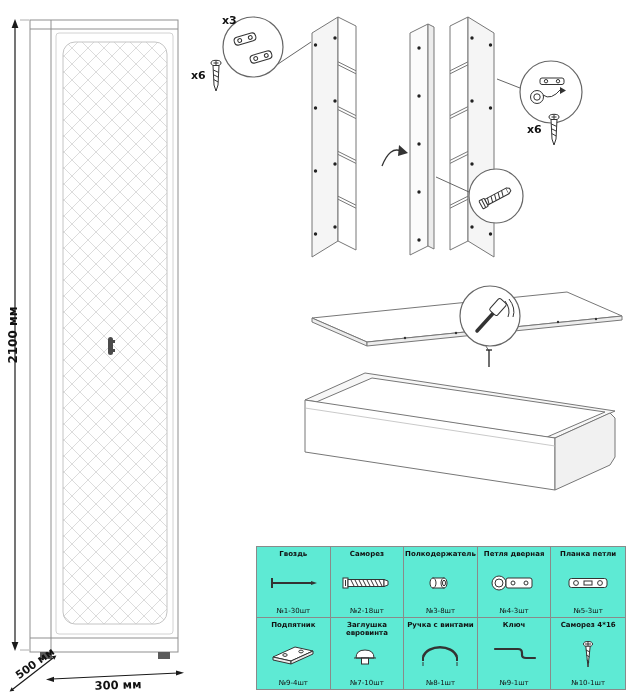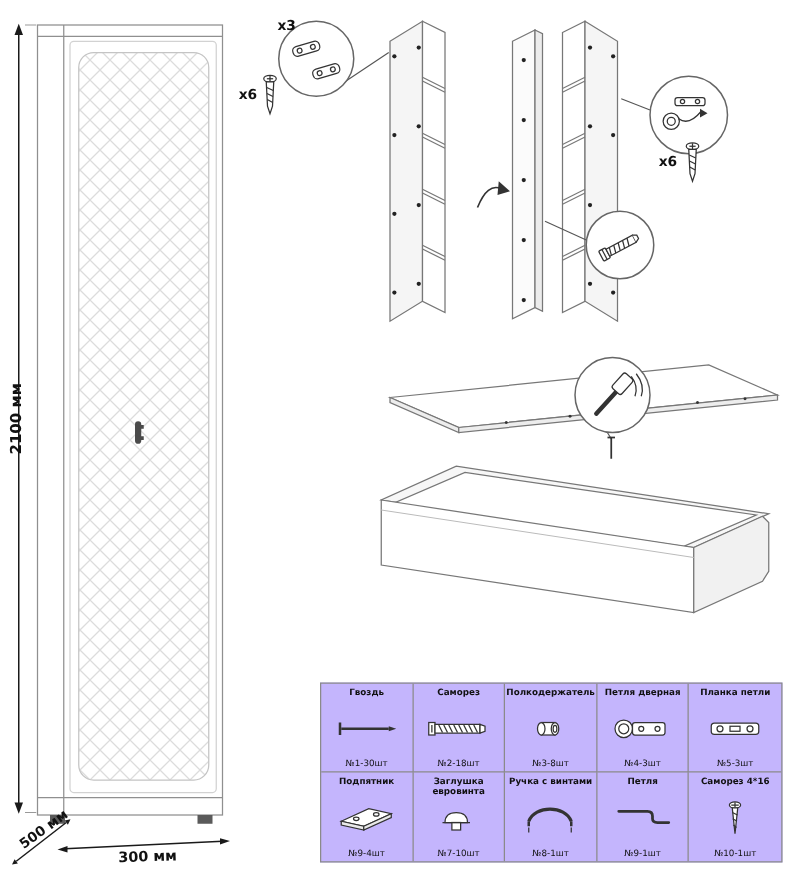--- a/index.html
+++ b/index.html
@@ -15,21 +15,21 @@
   .cnt{font-weight:700;font-size:11px}
   .dim-h{left:-27px;top:328px;width:80px;text-align:center;transform:rotate(-90deg)}
   .dim-d{left:6px;top:657px;width:58px;text-align:center;transform:rotate(-36deg);font-size:11px}
   .dim-w{left:82px;top:678px;width:72px;text-align:center;font-size:11.5px;transform:rotate(-2deg)}
   .c-x3{left:222px;top:14px}
   .c-x6a{left:191px;top:69px}
   .c-x6b{left:527px;top:123px}
   #parts-table{
     position:absolute;left:256px;top:546px;width:370px;height:144px;
     display:grid;grid-template-columns:repeat(5,1fr);grid-template-rows:repeat(2,1fr);
-    border:1px solid #8a8a8a;background:#c4b5fd;
+    border:1px solid #8a8a8a;background:#5eead4;
   }
   .cell{
     border-right:1px solid #8a8a8a;border-bottom:1px solid #8a8a8a;
     display:flex;flex-direction:column;align-items:center;padding:3px 1px 2px;overflow:hidden;
   }
   .cell:nth-child(5n){border-right:none}
   .cell:nth-child(n+6){border-bottom:none}
   .pname{font-size:7px;font-weight:700;text-align:center;line-height:1.15}
   .picon{flex:1;display:flex;align-items:center;justify-content:center}
   .pqty{font-size:7px;}
@@ -363,21 +363,21 @@
         <line x1="11" y1="20" x2="11" y2="24" stroke="#333" stroke-width="2"></line>
         <line x1="45" y1="20" x2="45" y2="24" stroke="#333" stroke-width="2"></line>
         <line x1="11" y1="25" x2="11" y2="29" stroke="#333" stroke-width="1"></line>
         <line x1="45" y1="25" x2="45" y2="29" stroke="#333" stroke-width="1"></line>
       </svg>
     </div>
     <div class="pqty">№8-1шт</div>
   </div>
 
   <div class="cell">
-    <div class="pname">Петля</div>
+    <div class="pname">Ключ</div>
     <div class="picon">
       <svg width="56" height="34" viewBox="0 0 56 34">
         <path d="M9,12 L32,12 Q36,12 36,16 L36,18 Q36,21 40,21 L49,21" fill="none" stroke="#333" stroke-width="2.2" stroke-linecap="round"></path>
       </svg>
     </div>
     <div class="pqty">№9-1шт</div>
   </div>
 
   <div class="cell">
     <div class="pname">Саморез 4*16</div>

